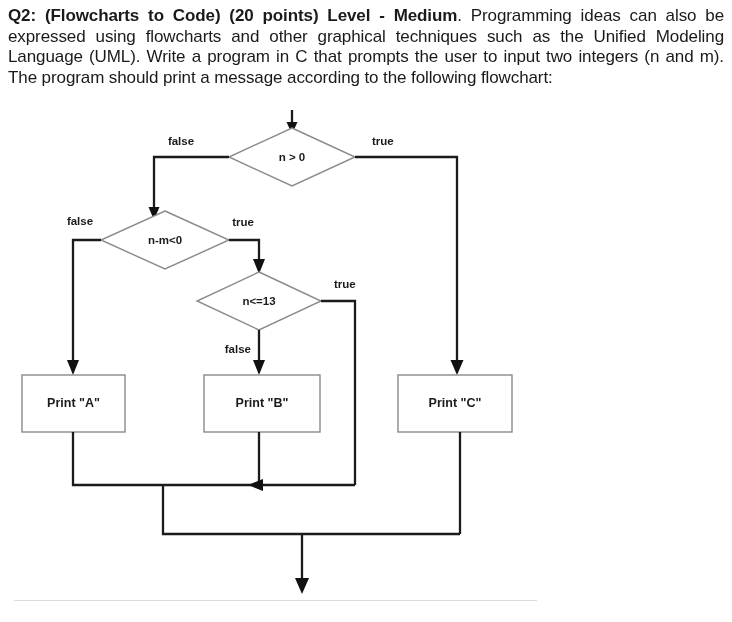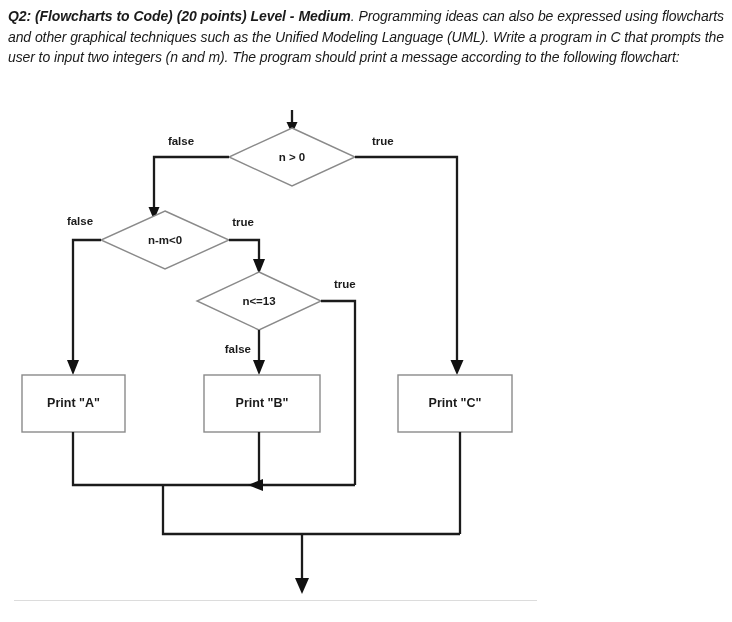--- a/index.html
+++ b/index.html
@@ -15,28 +15,27 @@
     overflow: hidden;
     position: relative;
   }
   #question-block {
     position: absolute;
     left: 8px;
     top: 6px;
     width: 716px;
   }
   #question-text {
-    font-size: 14px;
+    font-size: 17px;
     line-height: 20.5px;
     text-align: justify;
     text-justify: inter-word;
     color: #1a1a1a;
     margin: 0;
     letter-spacing: -0.1px;
-    font-style: italic;
   }
   #question-text .q-label {
     font-weight: bold;
   }
   #flowchart-region {
     position: absolute;
     left: 0px;
     top: 104px;
     width: 540px;
     height: 500px;

